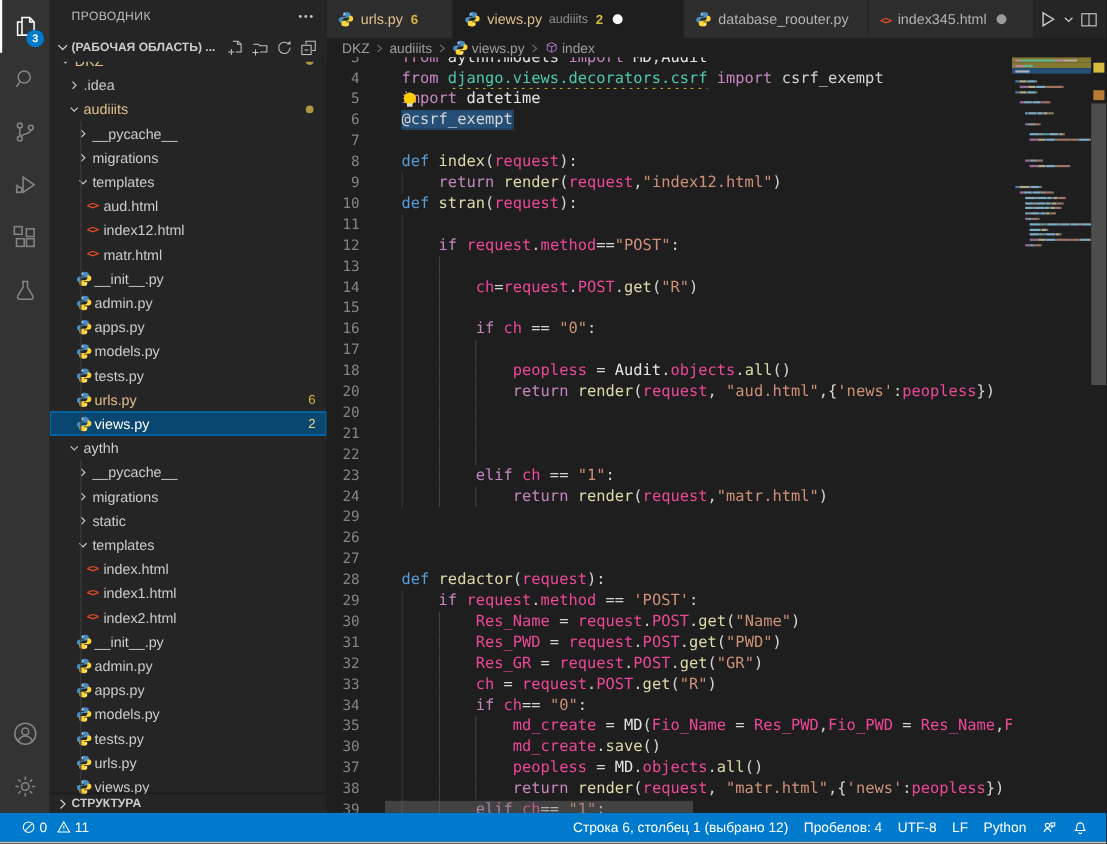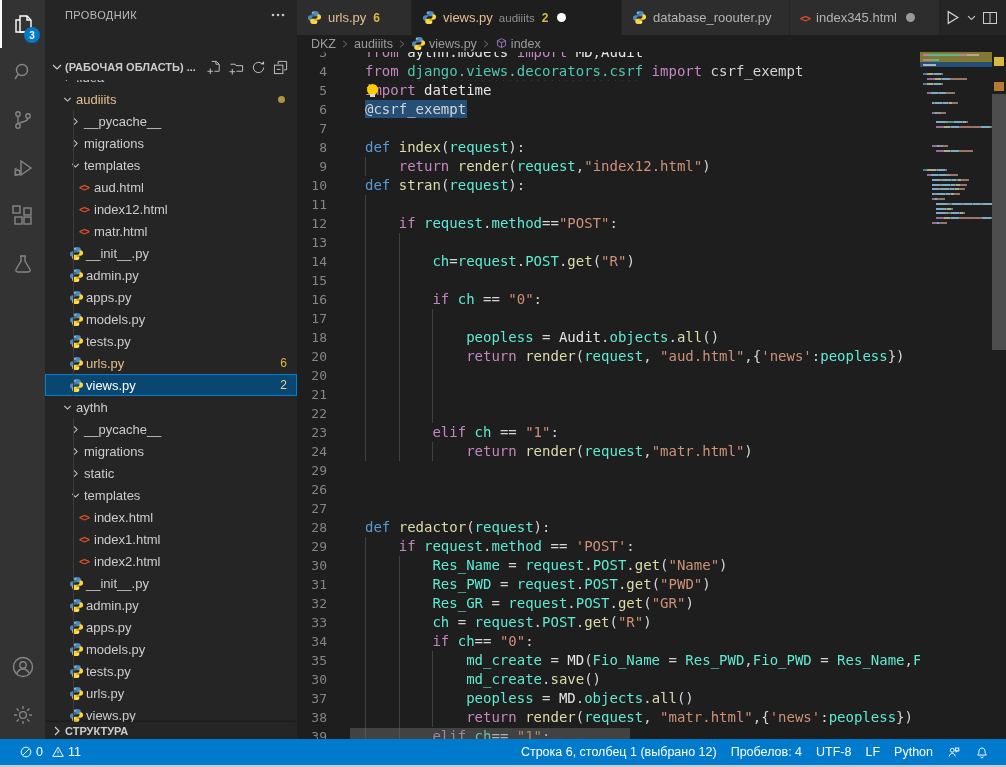--- a/index.html
+++ b/index.html
@@ -14,21 +14,21 @@
   .ab-item.active svg{stroke:#ffffff;}
   .ab-item.active:before{content:"";position:absolute;left:0;top:0;width:2px;height:100%;background:#ffffff;}
   .ab-badge{position:absolute;right:5px;bottom:5px;min-width:16px;height:16px;border-radius:9px;background:#007acc;color:#fff;
             font-size:10px;display:flex;align-items:center;justify-content:center;font-weight:bold;}
   .ab-bottom{position:absolute;bottom:0;left:0;width:45px;}
   
   .sidebar{position:absolute;left:45px;top:0;width:252px;height:739px;background:#252526;overflow:hidden;}
   .sb-header{height:30px;display:flex;align-items:center;padding:0 8px 0 20px;color:#bbbbbb;font-size:11px;}
   .sb-title{flex:1;letter-spacing:.4px;}
   .sb-more{width:22px;height:22px;display:flex;align-items:center;justify-content:center;cursor:pointer;}
-  .ws-header{height:26px;display:flex;align-items:center;padding:0 6px 0 4px;font-size:11px;font-weight:bold;color:#cccccc;position:relative;z-index:3;background:#252526;margin-top:24px;}
+  .ws-header{height:26px;display:flex;align-items:center;padding:0 6px 0 4px;font-size:11px;font-weight:bold;color:#cccccc;position:relative;z-index:3;background:#252526;}
   .ws-label{flex:1;white-space:nowrap;overflow:hidden;}
   .tool-btn{width:22px;height:22px;display:flex;align-items:center;justify-content:center;cursor:pointer;border-radius:4px;}
   .tool-btn svg{width:15px;height:15px;}
   .tree{position:absolute;left:0;top:56px;width:252px;height:666px;overflow:hidden;text-align:right;}
   .tree-inner{position:relative;top:-12px;}
   .trow{position:relative;height:22px;display:flex;align-items:center;cursor:pointer;white-space:nowrap;}
   .trow .twist{width:16px;height:16px;flex:none;display:flex;align-items:center;justify-content:center;}
   .trow .ficon{width:18px;height:16px;flex:none;display:flex;align-items:center;justify-content:center;font-size:10px;}
   .trow .tlabel{margin-left:1px;color:#cccccc;}
   .trow.mod .tlabel{color:#e2c08d;}
@@ -62,21 +62,21 @@
   
   .editor{position:absolute;left:0;top:52px;width:709px;height:687px;overflow:hidden;
           font-family:"DejaVu Sans Mono","Liberation Mono",monospace;font-size:14px;line-height:19px;}
   .lines{position:absolute;left:0;top:-9px;width:623px;}
   .crow{display:flex;height:19px;}
   .ln{width:30px;flex:none;text-align:right;color:#858585;font-size:13px;margin-right:38px;}
   .ctext{position:relative;flex:1;white-space:pre;overflow:hidden;}
   .guide{position:absolute;top:0;width:1px;height:19px;background:#404040;}
   .tk-kw{color:#c586c0}.tk-def{color:#569cd6}.tk-fn{color:#dcdcaa}.tk-cls{color:#e5e5e5}
   .tk-clsu{color:#4ec9b0;text-decoration:underline wavy #c9a227;text-decoration-thickness:1px;text-underline-offset:4px;}
-  .tk-var{color:#5eead4}.tk-str{color:#ce9178}.tk-pun{color:#d4d4d4}.tk-txt{color:#d4d4d4}
+  .tk-var{color:#ec4899}.tk-str{color:#ce9178}.tk-pun{color:#d4d4d4}.tk-txt{color:#d4d4d4}
   .tk-sel{color:#d4d4d4;background:#264f78;box-shadow:0 0 0 1px #264f78;}
   .bulb{position:absolute;width:13px;height:13px;z-index:4;}
   .bulb .b1{width:11px;height:11px;border-radius:50%;background:#ffcc00;margin:0 auto;}
   .bulb .b2{width:5px;height:3px;background:#d9d9d9;margin:-1px auto 0;}
   .hscroll{position:absolute;left:53px;top:676px;width:280px;height:11px;background:rgba(121,121,121,.4);cursor:pointer;}
   
   .minimap{position:absolute;right:14px;top:0;width:72px;height:687px;background:#1e1e1e;cursor:pointer;}
   .mm-row{position:absolute;left:3px;height:3px;display:flex;}
   .mm-row span{display:inline-block;height:2px;opacity:.75;}
   .mm-hl{position:absolute;left:0;width:72px;height:5px;}

